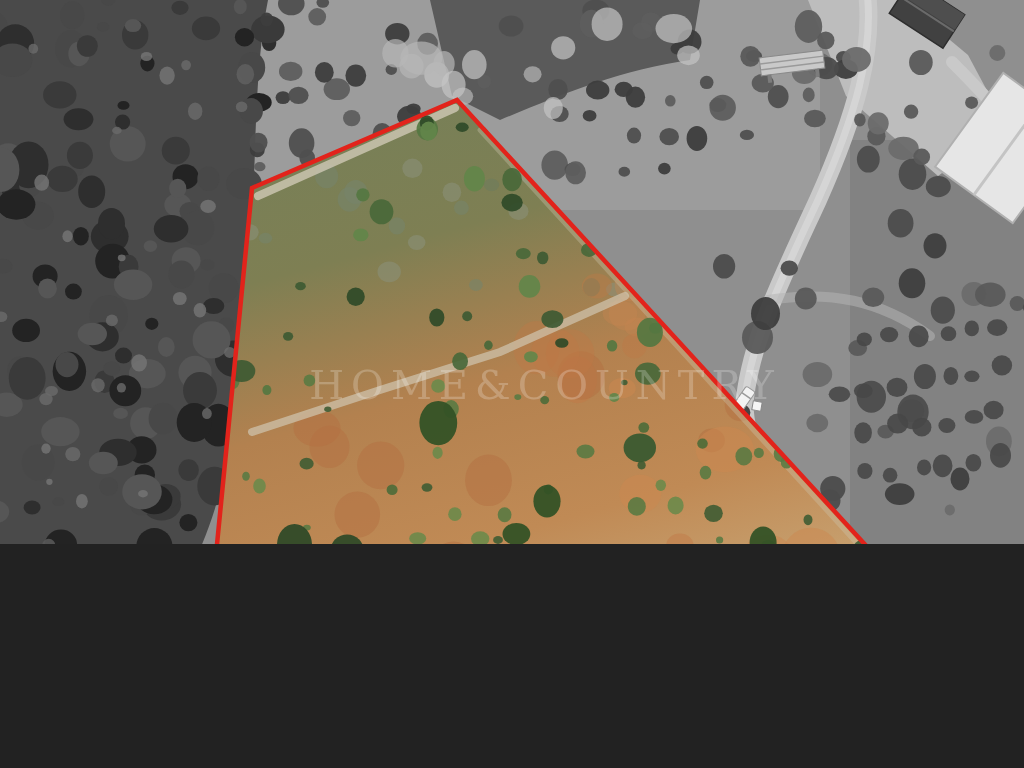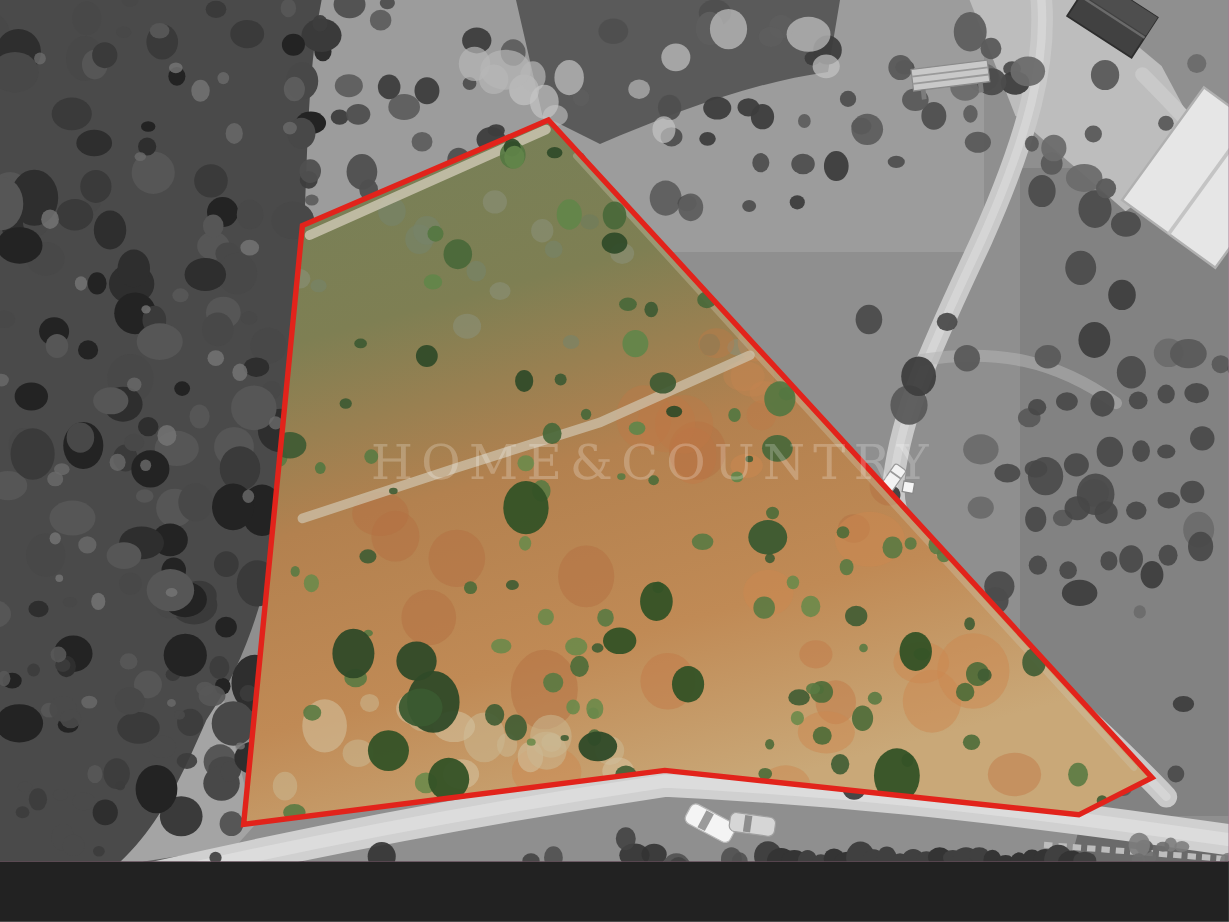--- a/index.html
+++ b/index.html
@@ -1,18 +1,18 @@
 <!DOCTYPE html>
 <html><head>
 <meta charset="utf-8">
 <style>
   html,body{margin:0;padding:0;background:#222;}
   #stage{
-    position:relative;width:1024px;height:718px;overflow:hidden;
-    background:#f9a8d4;font-family:"Liberation Sans",sans-serif;
+    position:relative;width:1024px;height:544px;overflow:hidden;
+    background:#3b82f6;font-family:"Liberation Sans",sans-serif;
   }
   svg{display:block}
   text.watermark{
     font-family:"DejaVu Serif","Liberation Serif",serif;
     letter-spacing:7px;
   }
 </style>
 </head>
 <body>
 

